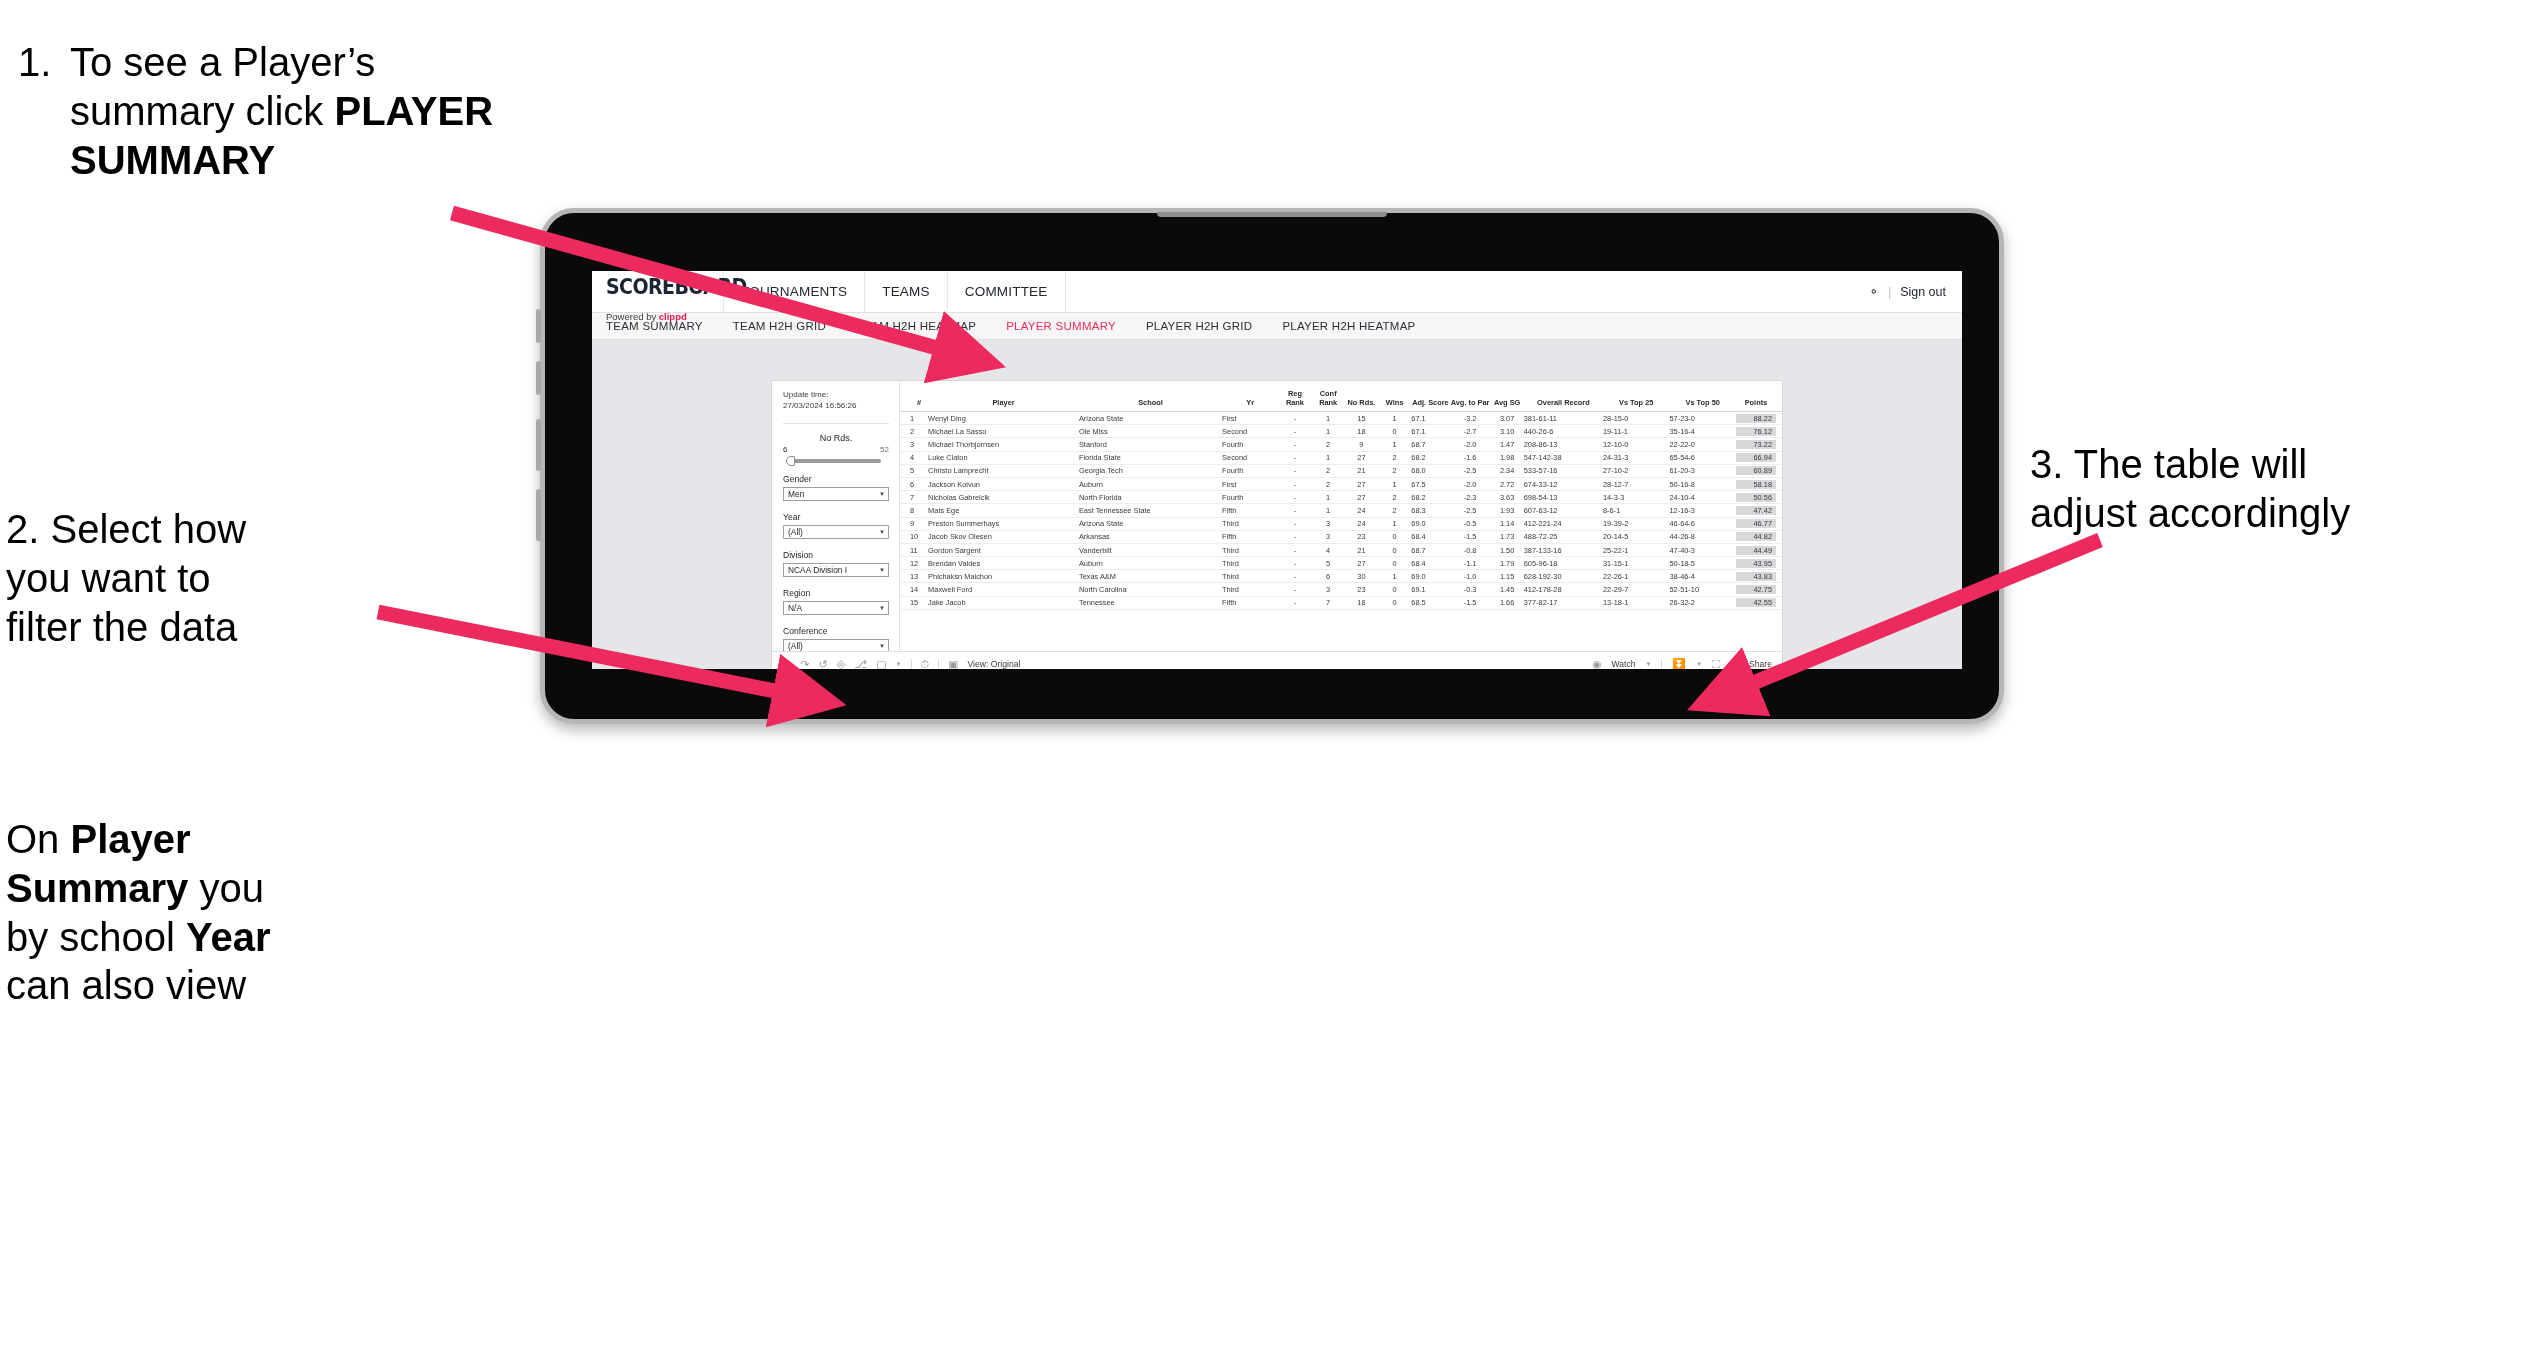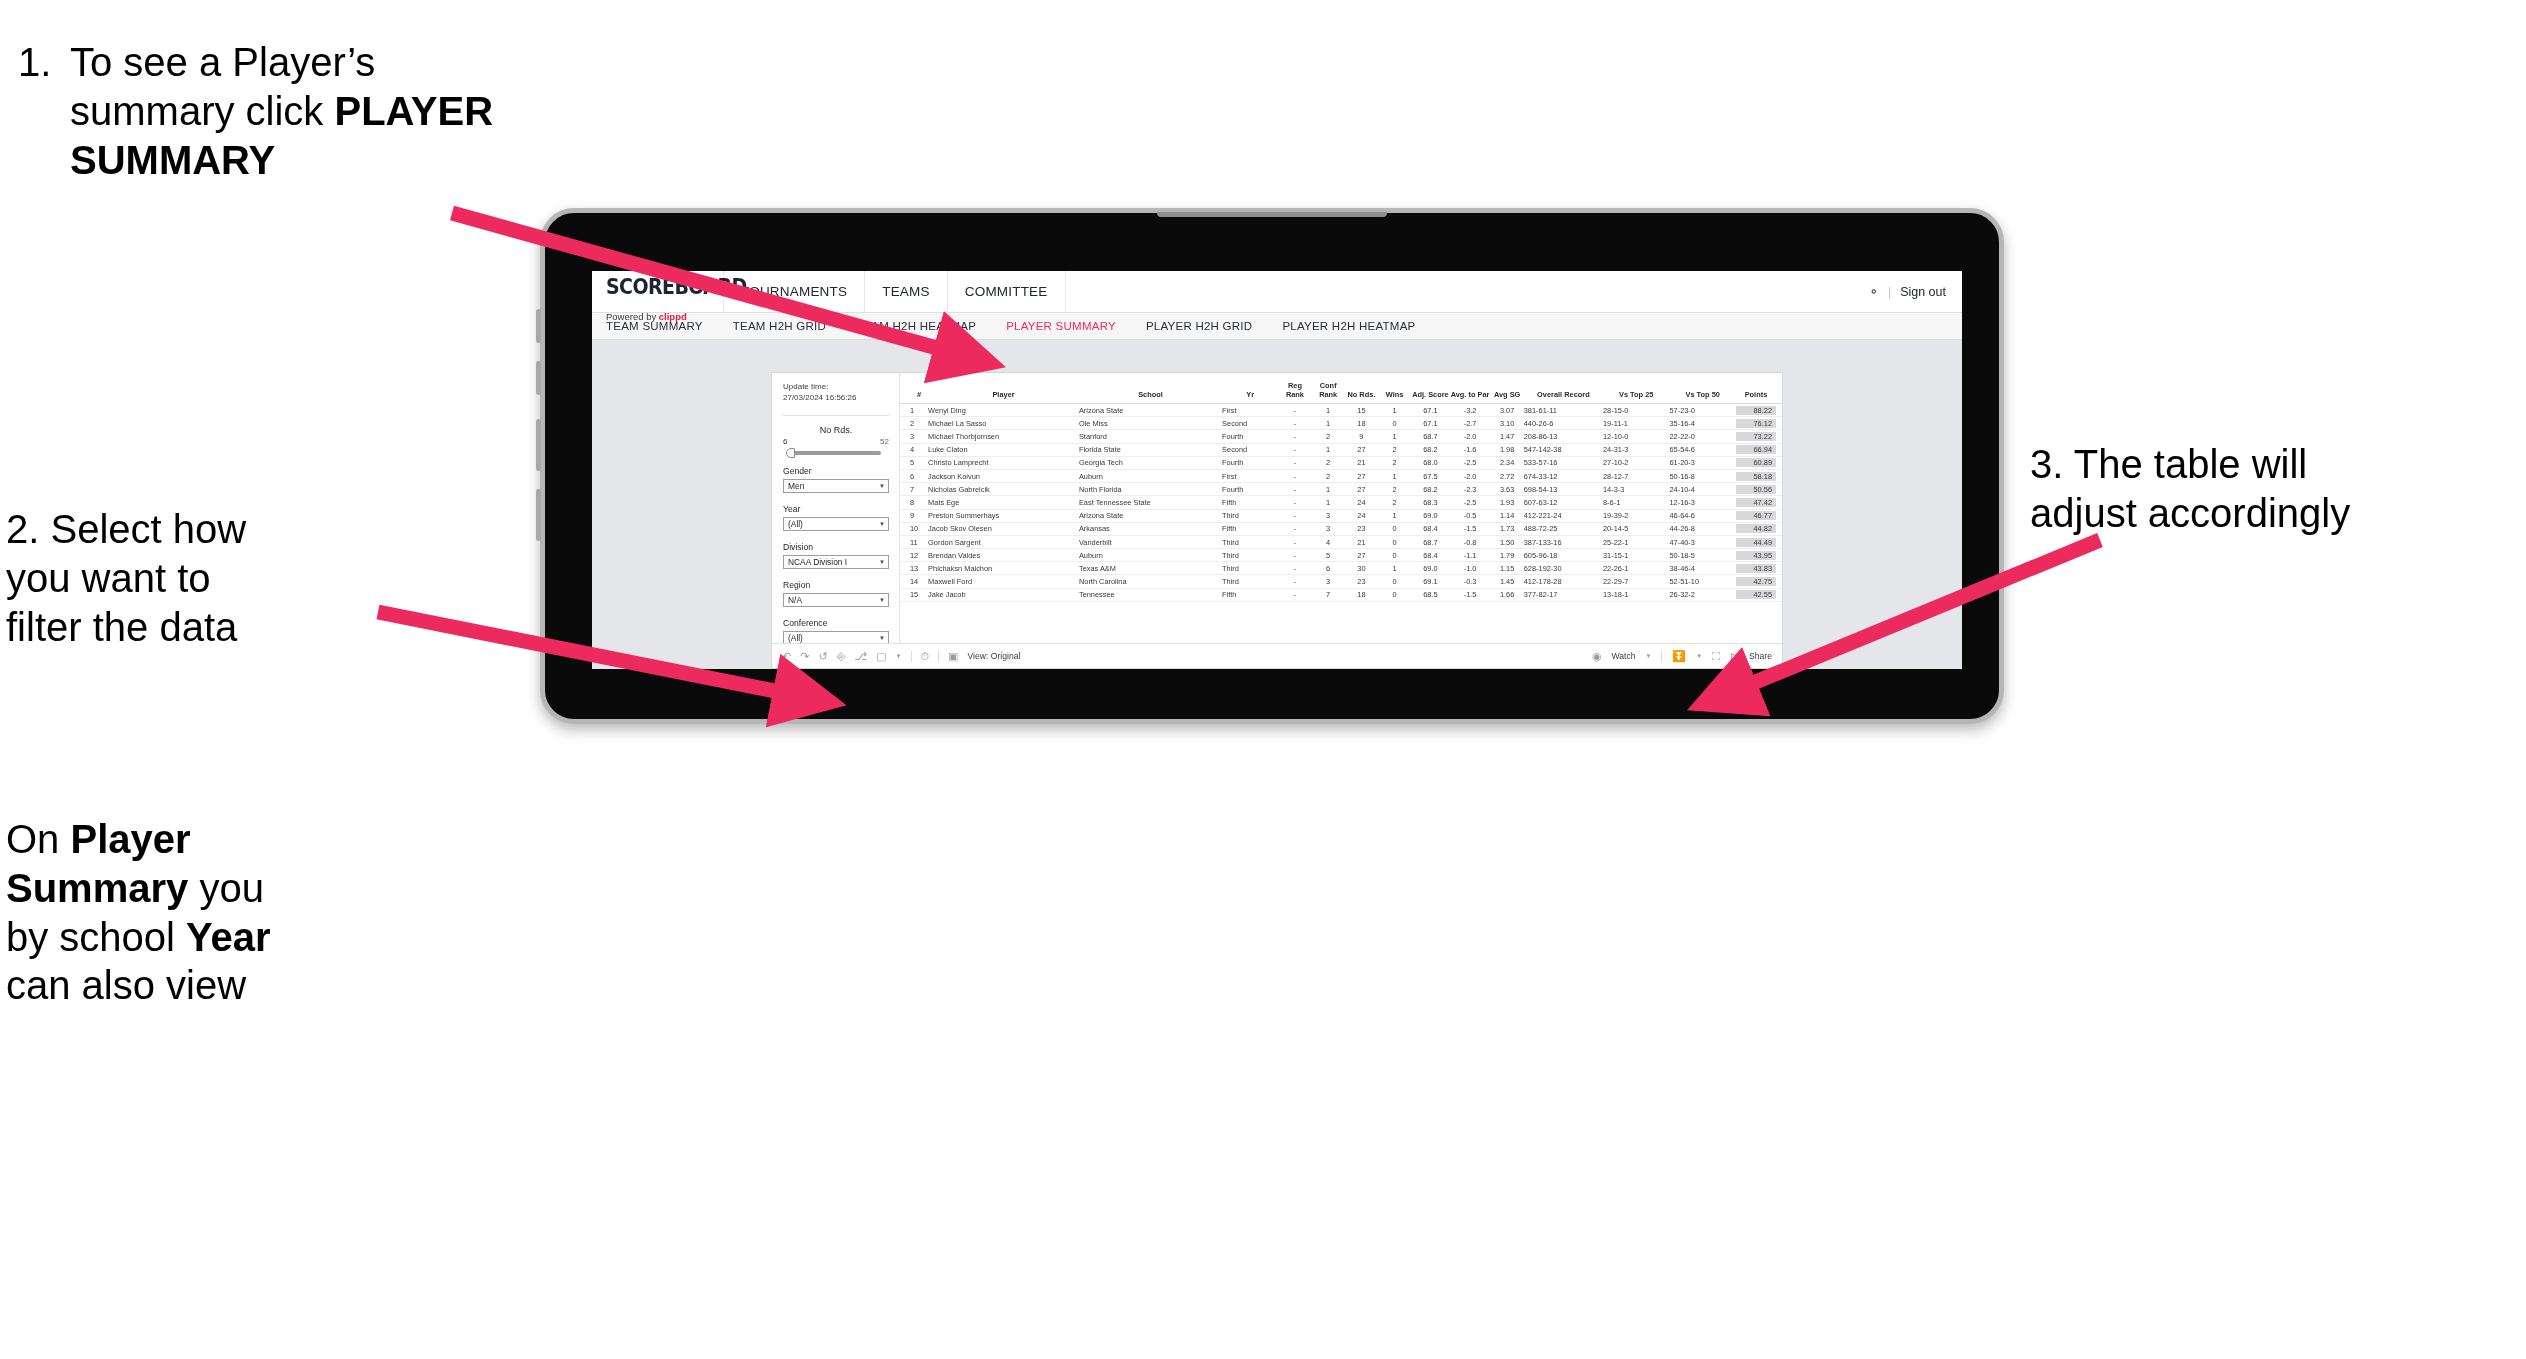--- a/index.html
+++ b/index.html
@@ -88,21 +88,21 @@
   }
   .sub-nav .sub-item {
     font-size: 11.5px; color: #2a2f36; letter-spacing: .25px; padding: 0 21px 0 0;
     margin-right: 9px; white-space: nowrap;
   }
   .sub-nav .sub-item.active { color: #ef2d56; }
 
   
   .viz-area { padding: 28px 0 0 0; height: 329px; }
   .viz-card {
-    margin: 4px auto; width: 1012px; background: #ffffff;
+    margin: 12px auto; width: 1012px; background: #ffffff;
     border: 1px solid #d7d7d7; height: 297px; display: flex; flex-direction: column;
   }
   .viz-body { display: flex; flex: 1; min-height: 0; }
 
   
   .filters { width: 128px; border-right: 1px solid #e3e3e3; padding: 9px 10px 0 11px; }
   .upd { font-size: 8px; color: #3d3d3d; line-height: 1.35; }
   .rule { height: 1px; background: #e0e0e0; margin: 11px 0 9px 0; }
   .f-blk { margin-bottom: 11px; }
   .f-label { font-size: 8.6px; color: #262626; margin-bottom: 3px; }
@@ -145,21 +145,21 @@
   table.standings td {
     font-size: 7.4px; color: #35393d; padding: 1.6px 0;
     border-bottom: 1px solid #ededed; white-space: nowrap; overflow: hidden;
   }
   .col-rank   { width: 22px; padding-left: 10px !important; }
   .col-player { width: 118px; }
   .col-school { width: 112px; }
   .col-yr     { width: 44px; }
   .col-num    { width: 26px; text-align: center; }
   .col-wins   { width: 26px; text-align: center; }
-  .col-adj    { width: 30px; text-align: center; }
+  .col-adj    { width: 30px; }
   .col-atp    { width: 32px; text-align: center; }
   .col-sg     { width: 26px; text-align: center; }
   .col-rec    { width: 62px; }
   .col-t25    { width: 52px; }
   .col-t50    { width: 52px; }
   .col-pts    { width: 36px; text-align: right; padding-right: 6px !important; }
   td.pts-cell { position: relative; }
   td.pts-cell span.pts-bg {
     display: block; background: #d8d8da; padding: 0 4px 0 16px; text-align: right;
   }

